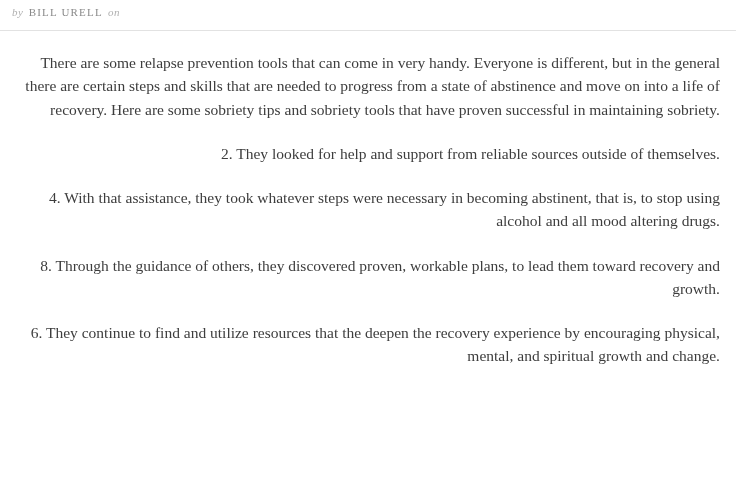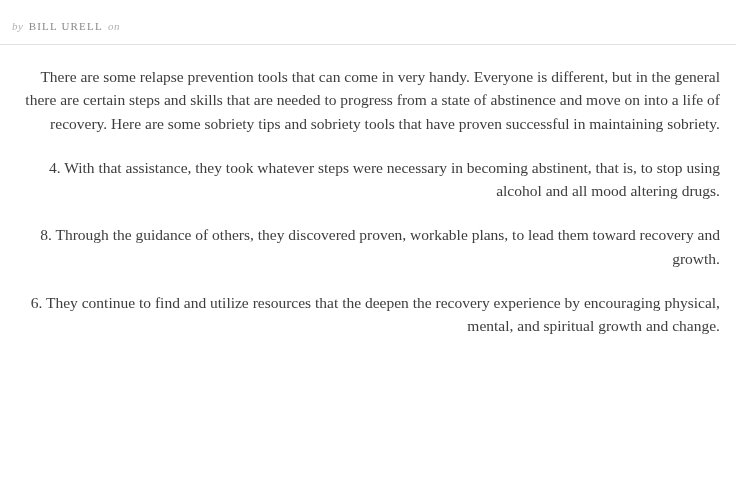--- a/index.html
+++ b/index.html
@@ -21,21 +21,21 @@
     font-family: "Liberation Serif", "DejaVu Serif", serif;
     font-size: 27px;
     font-weight: 500;
     color: #222222;
     margin: 0;
     padding-top: 0px;
     line-height: 1.15;
     letter-spacing: 0.2px;
   }
   .byline {
-    margin-top: 20px;
+    margin-top: 6px;
     font-size: 11px;
     color: #9a9a9a;
     letter-spacing: 0.5px;
   }
   .byline .prep {
     font-style: italic;
     color: #b0b0b0;
     text-transform: lowercase;
   }
   .byline .author {
@@ -69,17 +69,18 @@
     <span class="prep">by</span>
     <span class="author">BILL URELL</span>
     <span class="prep">on</span>
   </div>
 
   <hr class="divider">
 
   <div class="article-body">
     <p>There are some relapse prevention tools that can come in very handy. Everyone is different, but in the general there are certain steps and skills that are needed to progress from a state of abstinence and move on into a life of recovery. Here are some sobriety tips and sobriety tools that have proven successful in maintaining sobriety.</p>
 
+    <p>2. They looked for help and support from reliable sources outside of themselves.</p>
     <p>4. With that assistance, they took whatever steps were necessary in becoming abstinent, that is, to stop using alcohol and all mood altering drugs.</p>
     <p>8. Through the guidance of others, they discovered proven, workable plans, to lead them toward recovery and growth.</p>
     <p>6. They continue to find and utilize resources that the deepen the recovery experience by encouraging physical, mental, and spiritual growth and change.</p>
   </div>
 </div>
 
 </body></html>

